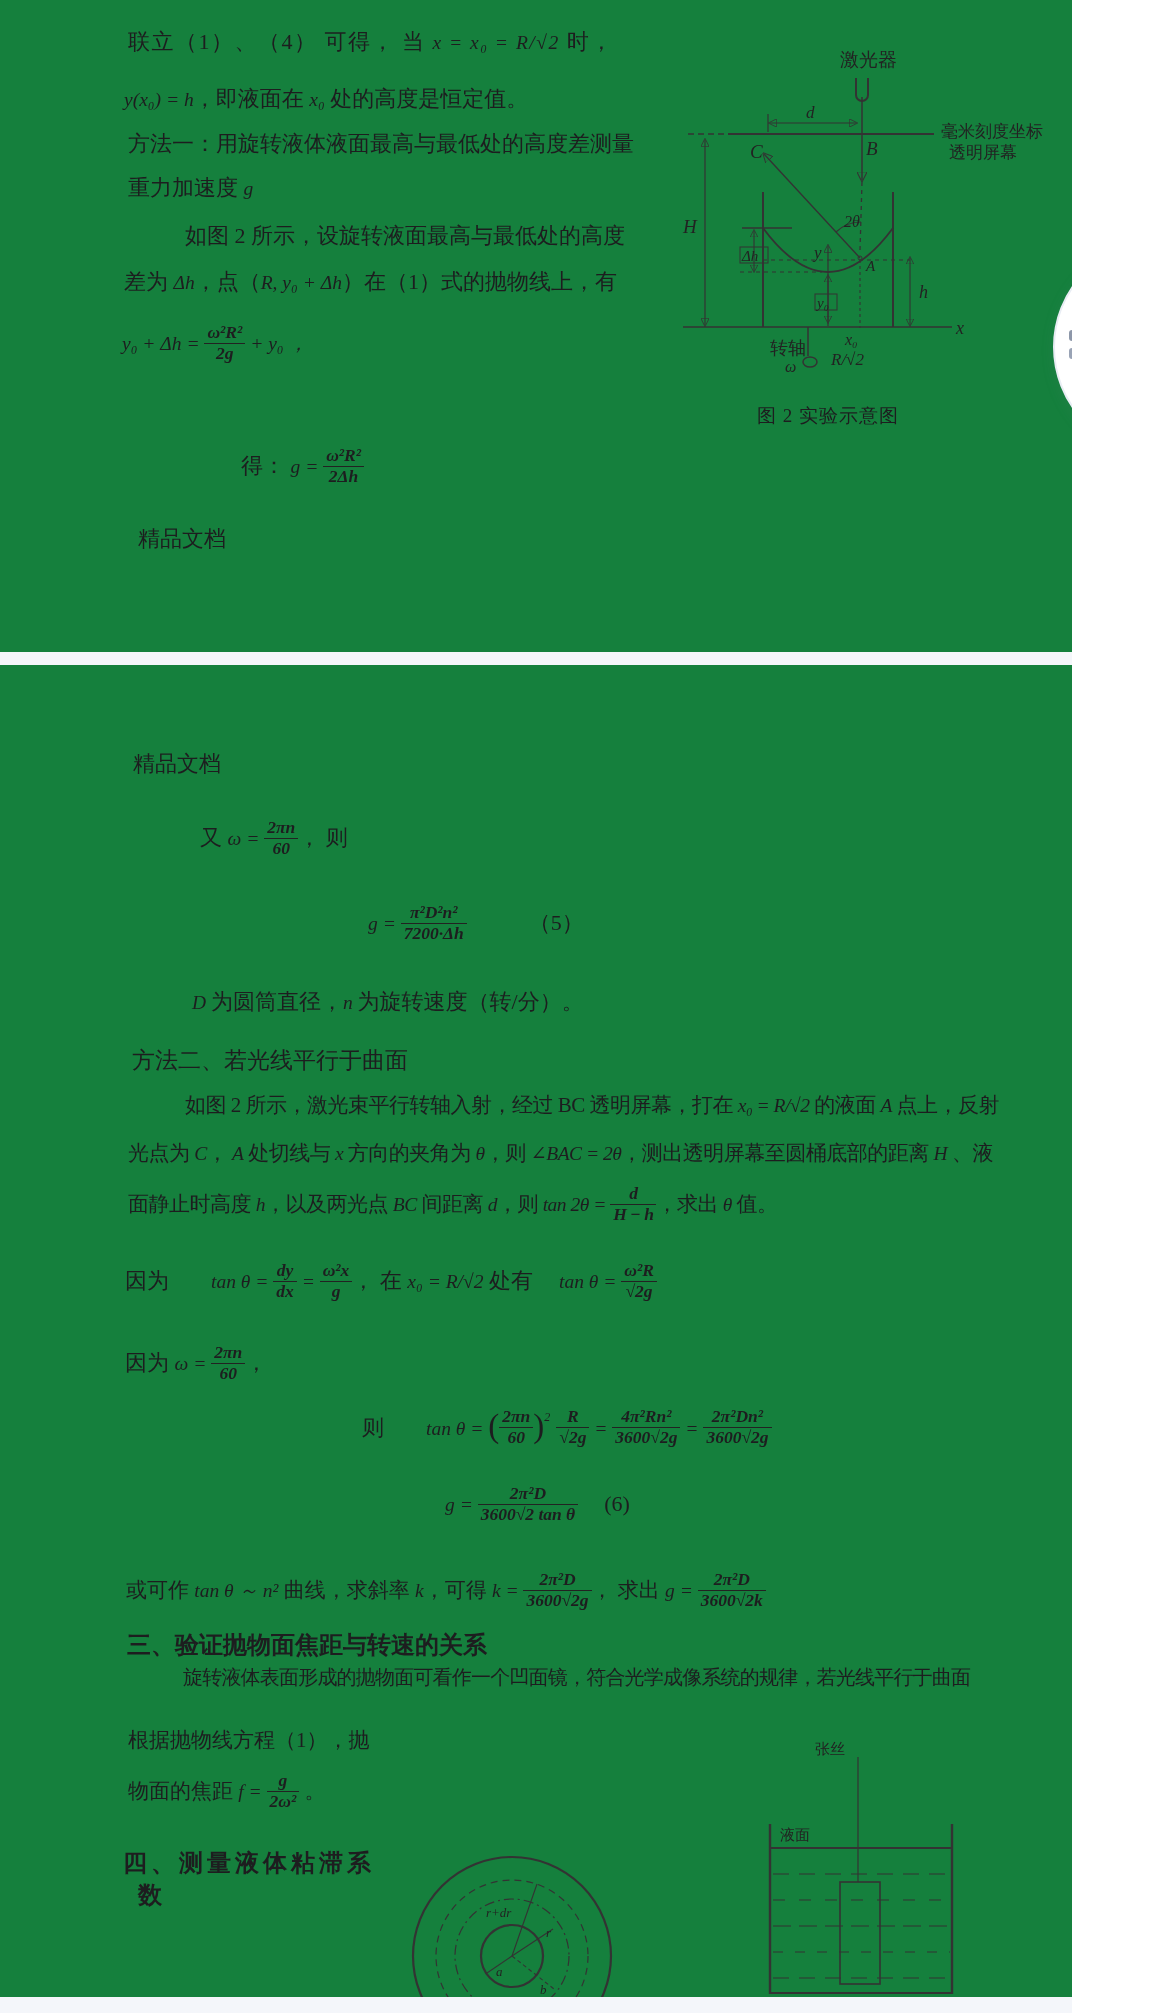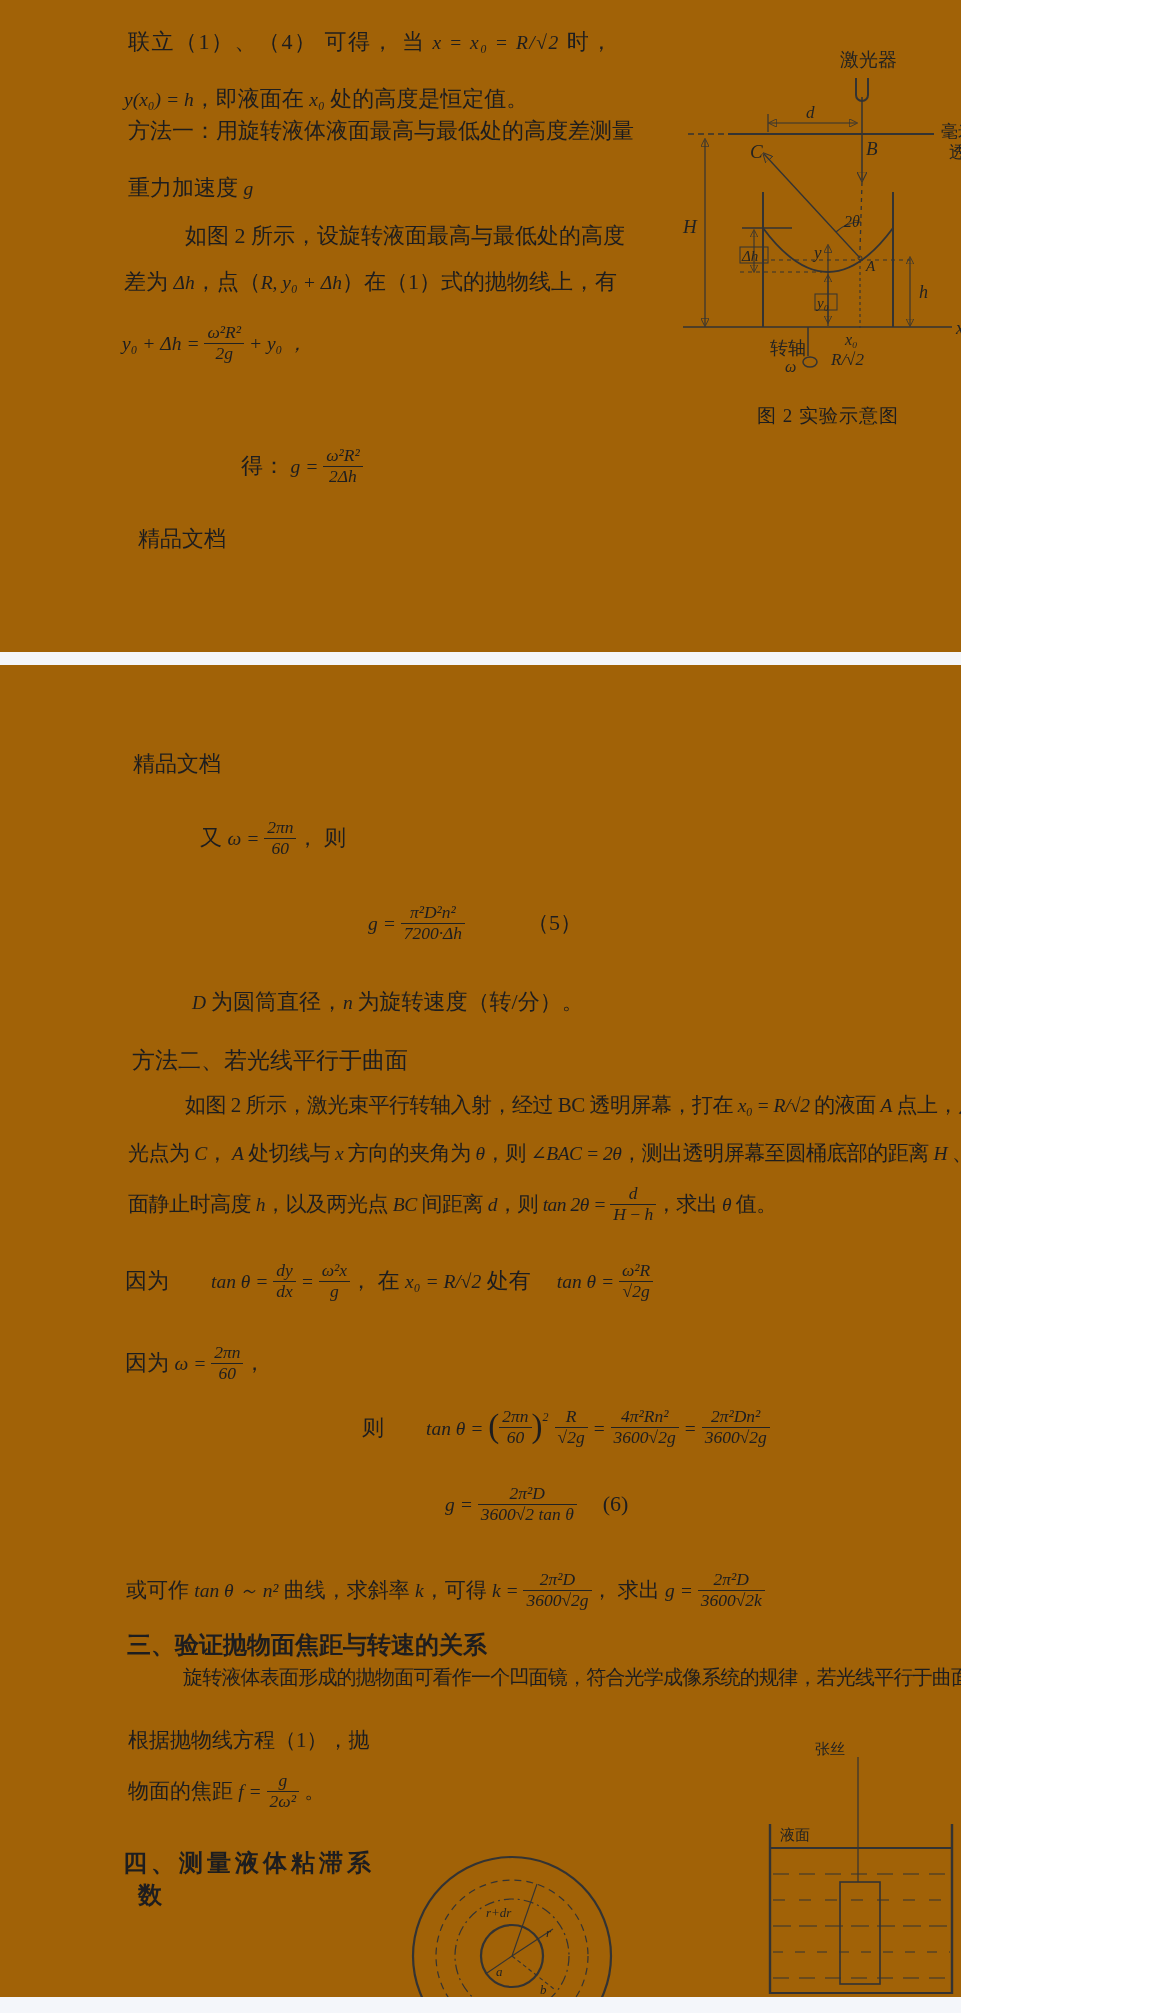--- a/index.html
+++ b/index.html
@@ -1,24 +1,24 @@
 <!DOCTYPE html>
 <html><head>
 <meta charset="utf-8">
 <style>
   html,body{margin:0;padding:0;background:#ffffff;}
-  .canvas{position:relative;width:961px;height:2013px;background:#a16207;overflow:hidden;
+  .canvas{position:relative;width:1072px;height:2013px;background:#15803d;overflow:hidden;
           font-family:"Liberation Serif","DejaVu Serif",serif;color:#1d1d1f;}
   .ln{position:absolute;white-space:nowrap;font-size:22px;line-height:1.3;}
   .mm{font-style:italic;font-size:19.5px;}
   .t{font-style:normal;}
   .sm{font-size:21px;letter-spacing:-0.5px;}
   .xs{font-size:20px;letter-spacing:-0.8px;}
   .frac{display:inline-block;text-align:center;vertical-align:middle;font-size:17.5px;
-        line-height:1.12;transform:translateY(-2px);font-style:italic;}
+        line-height:1.12;transform:translateY(-2px);font-style:italic;font-weight:bold;}
   .frac .num{display:block;border-bottom:1.3px solid #222;padding:0 3px;}
   .frac .den{display:block;padding:0 3px;}
   .bigp{display:inline-block;font-size:33px;font-weight:400;vertical-align:middle;
         transform:translateY(-3px);font-style:normal;}
   .sup{font-size:12px;vertical-align:14px;font-style:italic;}
   .bold{font-weight:bold;}
   .gap{display:inline-block;width:42px;}
   .gap2{display:inline-block;width:26px;}
   .band{position:absolute;left:0;width:1172px;background:#f4f6fa;}
   .fab{position:absolute;left:1053px;top:240px;width:210px;height:210px;background:#fff;
@@ -32,21 +32,21 @@
 </style>
 </head>
 <body>
 
 <div class="canvas">
 
   <div class="ln" style="left:128px;top:28px;letter-spacing:1.5px"><span class="t">联立（1）、（4） 可得， 当 </span><span class="mm">x = x₀ = R/√2</span><span class="t"> 时，</span></div>
 
   <div class="ln" style="left:124px;top:85px"><span class="mm">y(x₀) = h</span><span class="t">，即液面在 </span><span class="mm">x₀</span><span class="t"> 处的高度是恒定值。</span></div>
 
-  <div class="ln" style="left:128px;top:117px">方法一：用旋转液体液面最高与最低处的高度差测量</div>
+  <div class="ln" style="left:128px;top:130px">方法一：用旋转液体液面最高与最低处的高度差测量</div>
 
   <div class="ln" style="left:128px;top:174px"><span class="t">重力加速度 </span><span class="mm">g</span></div>
 
   <div class="ln" style="left:185px;top:222px">如图 2 所示，设旋转液面最高与最低处的高度</div>
 
   <div class="ln" style="left:124px;top:268px"><span class="t">差为 </span><span class="mm">Δh</span><span class="t">，点（</span><span class="mm">R, y₀ + Δh</span><span class="t">）在（1）式的抛物线上，有</span></div>
 
   <div class="ln" style="left:122px;top:325px"><span class="mm">y₀ + Δh = </span><span class="frac"><span class="num">ω²R²</span><span class="den">2g</span></span><span class="mm"> + y₀ ，</span></div>
 
   <div class="ln" style="left:241px;top:448px"><span class="t">得： </span><span class="mm">g = </span><span class="frac"><span class="num">ω²R²</span><span class="den">2Δh</span></span></div>

